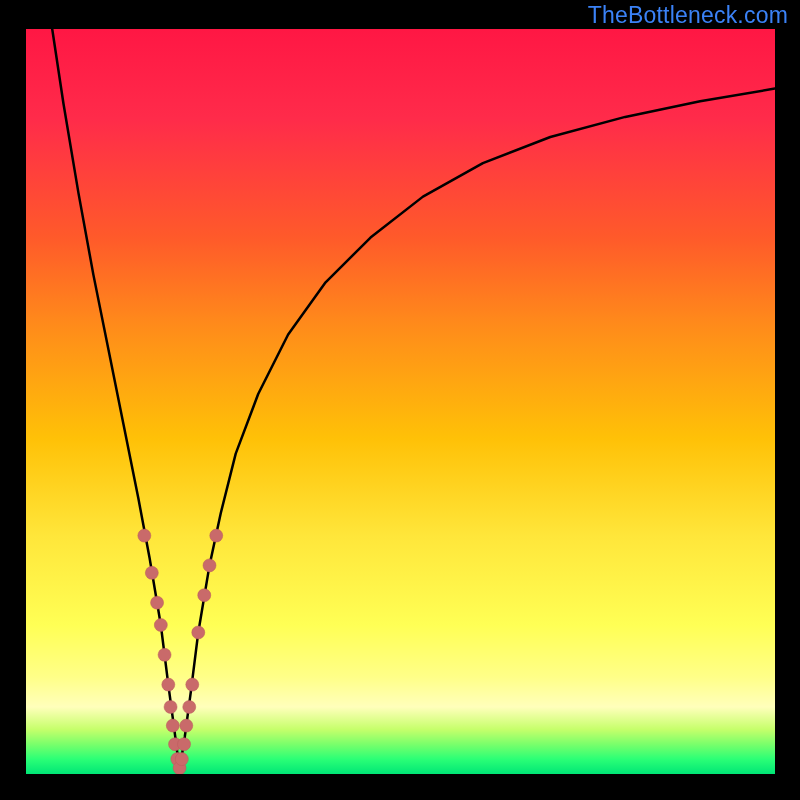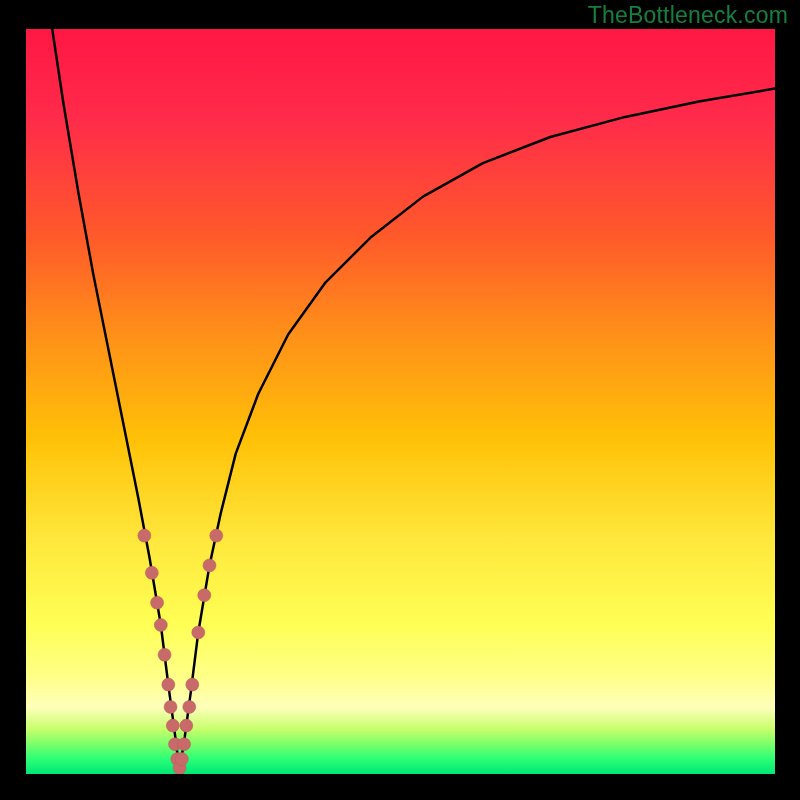--- a/index.html
+++ b/index.html
@@ -32,21 +32,21 @@
       #c6ff6b 94%,
       #7aff6b 96%,
       #2bff76 98%,
       #00e676 100%
     );
   }
   .watermark {
     position: absolute;
     top: 2px;
     right: 12px;
-    color: #15803d;
+    color: #3b82f6;
     font-size: 23px;
     font-weight: 500;
     letter-spacing: 0.2px;
     white-space: nowrap;
   }
   svg { display: block; }
   .curve {
     fill: none;
     stroke: #000;
     stroke-width: 2.5;

